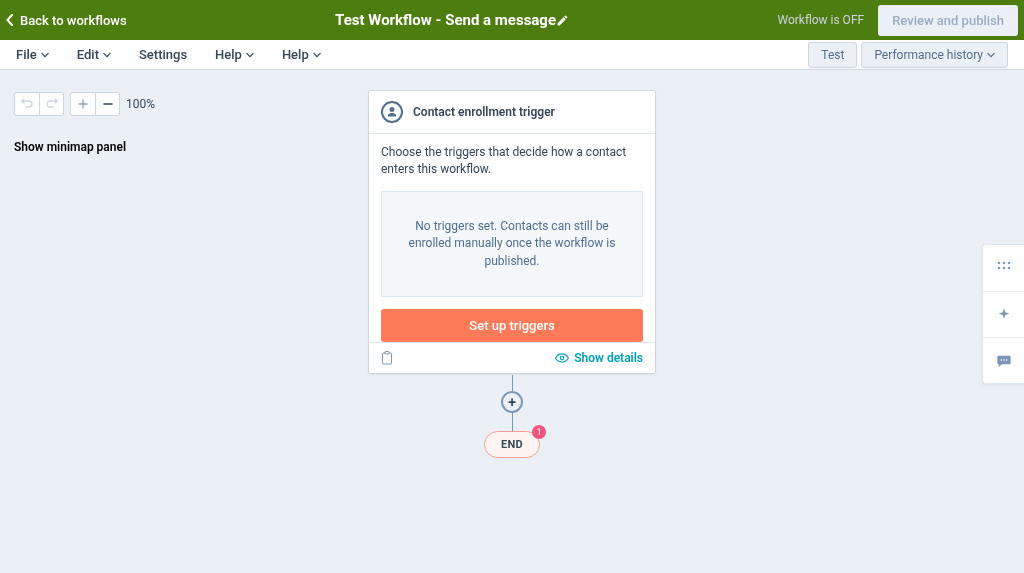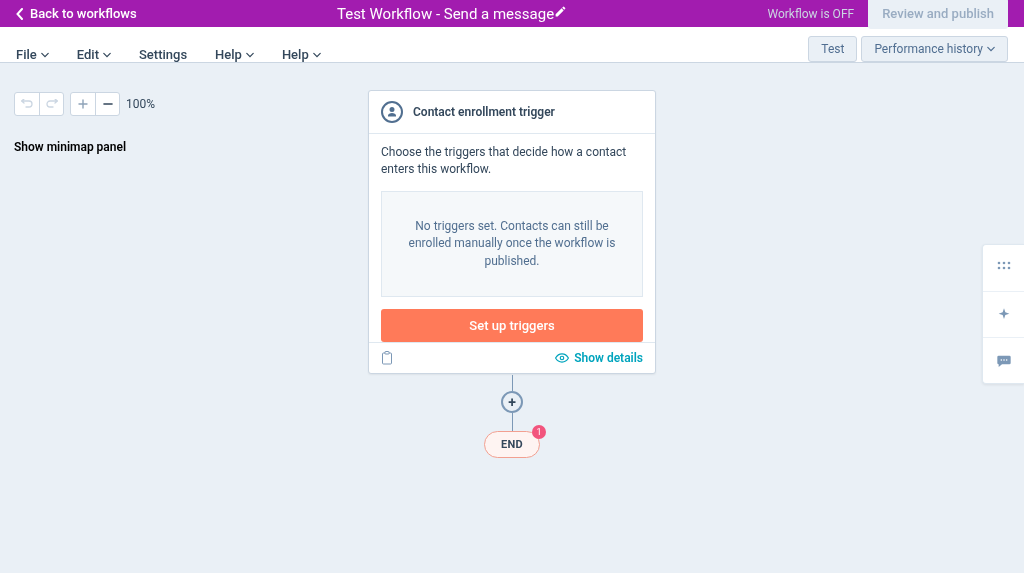--- a/index.html
+++ b/index.html
@@ -1,28 +1,28 @@
 <!DOCTYPE html>
 <html><head>
 <meta charset="utf-8">
 <style>
 *{margin:0;padding:0;box-sizing:border-box;font-family:-apple-system,BlinkMacSystemFont,"Segoe UI",Roboto,sans-serif}
 body{width:1024px;height:573px;overflow:hidden;background:#eaf0f6;position:relative}
 
 
-.topbar{background:#a21caf;height:27px;display:flex;align-items:center;padding:0 16px;color:#fff;font-size:13px}
+.topbar{background:#4d7c0f;height:40px;display:flex;align-items:center;padding:0 6px;color:#fff;font-size:13px}
 .tb-left{display:flex;align-items:center;gap:6px;cursor:pointer;font-weight:500}
-.tb-center{flex:1;display:flex;justify-content:center;align-items:flex-start;font-weight:400;font-size:15px}
+.tb-center{flex:1;display:flex;justify-content:center;align-items:center;font-weight:700;font-size:15px}
 .tb-right{display:flex;align-items:center;gap:14px}
 .wf-status{font-size:12px;color:#cbd6e2;font-weight:400}
 .publish-btn{background:#eaf0f6;color:#99acc2;padding:8px 14px;border-radius:3px;font-size:13px;font-weight:500;cursor:pointer}
 .edit-icon{cursor:pointer}
 
 
-.menubar{background:#fff;height:36px;border-bottom:1px solid #cbd6e2;display:flex;align-items:flex-end;padding:0 16px}
+.menubar{background:#fff;height:30px;border-bottom:1px solid #cbd6e2;display:flex;align-items:center;padding:0 16px}
 .menubar-left{display:flex;gap:28px}
 .menu-item{font-size:13px;color:#33475b;cursor:pointer;display:flex;align-items:center;gap:4px;font-weight:500}
 .chev{width:8px;height:8px}
 .menubar-right{margin-left:auto;display:flex;gap:4px}
 .btn-sm{background:#eaf0f6;border:1px solid #cbd6e2;border-radius:3px;padding:5px 12px;font-size:12px;color:#506e91;cursor:pointer;display:flex;align-items:center;gap:4px}
 
 
 .toolbox{position:absolute;left:14px;top:92px}
 .tool-row{display:flex;align-items:center;gap:6px}
 .tool-group{display:flex;border:1px solid #cbd6e2;border-radius:3px;overflow:hidden;background:#fff}

